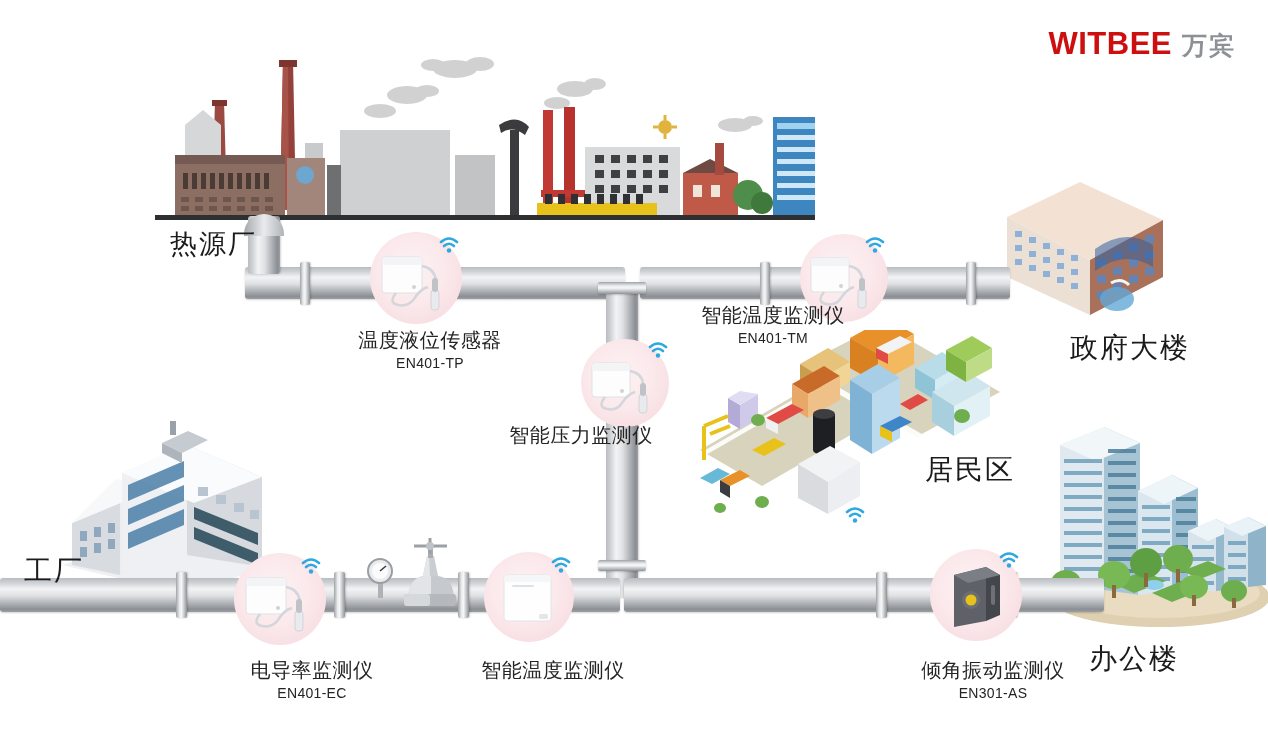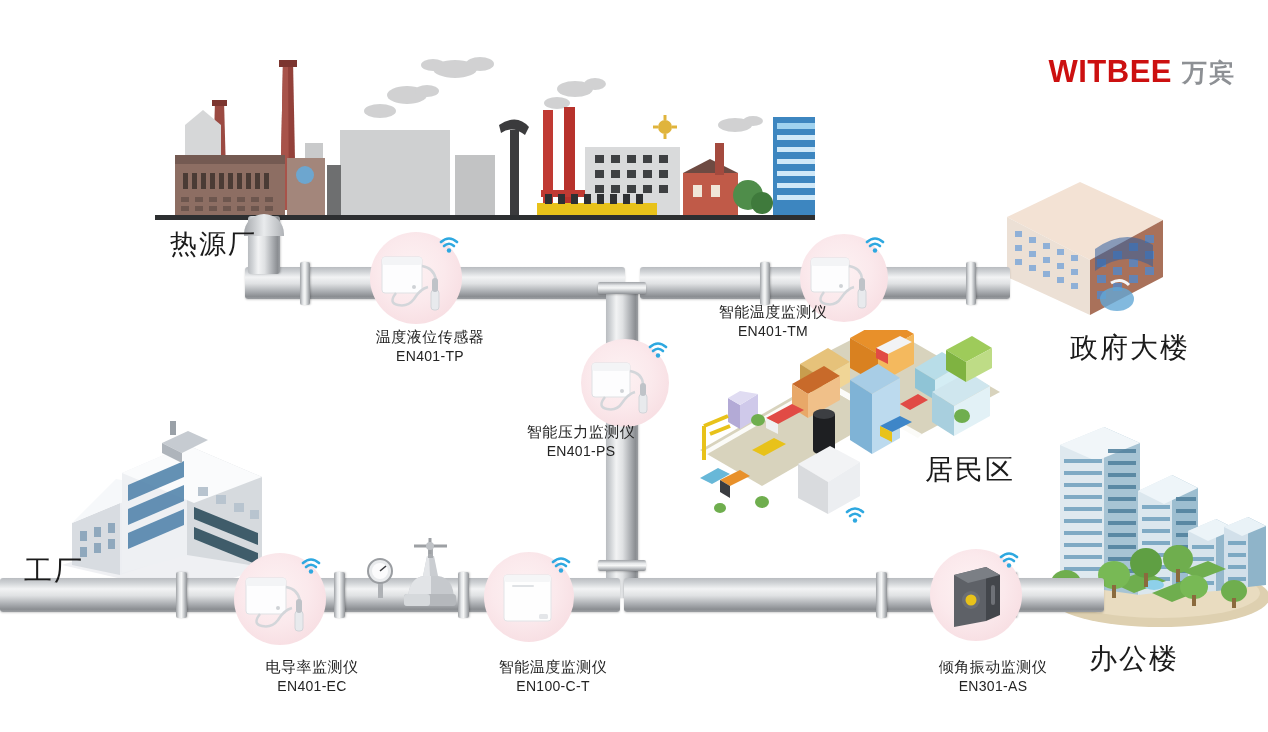--- a/index.html
+++ b/index.html
@@ -15,23 +15,22 @@
     width: 1268px;
     height: 732px;
     background: #ffffff;
     overflow: hidden;
   }
   .abs { position: absolute; }
 
   
   #brand {
     top: 26px; right: 32px;
-    display: flex; align-items: center; gap: 10px;
+    display: flex; align-items: flex-end; gap: 10px;
     font-weight: bold;
-    margin-top: 28px;
   }
   #brand .en {
     font-size: 31px;
     letter-spacing: 0.5px;
     color: #cc1010;
     font-weight: 800;
   }
   #brand .cn {
     font-size: 25px;
     color: #8d9094;
@@ -49,21 +48,21 @@
   }
   .zone-label.big { font-size: 28px; }
 
   
   .sensor-caption {
     text-align: center;
     white-space: nowrap;
     color: #242424;
     line-height: 1.42;
   }
-  .sensor-caption .cn { font-size: 15px; letter-spacing: .5px; }
+  .sensor-caption .cn { font-size: 20px; letter-spacing: .5px; }
   .sensor-caption .model { font-size: 14px; letter-spacing: .3px; }
 
   
   .pipe {
     background: linear-gradient(to bottom,
       #b9bcc0 0%, #cfd2d5 14%, #f2f3f4 32%,
       #dfe1e3 52%, #a8abaf 78%, #8b8e92 92%, #9b9ea2 100%);
     border-radius: 3px;
     box-shadow: 0 1px 2px rgba(0,0,0,.18);
   }
@@ -600,21 +599,20 @@
       <rect x="59" y="44" width="6" height="13" rx="3" fill="#bfc3c8"></rect>
     </svg>
     <svg class="wifi" style="right:0px; top:2px;" width="22" height="18" viewBox="0 0 22 18">
       <path d="M3 6 q8 -7 16 0" stroke="#2ea8e0" stroke-width="2.6" fill="none" stroke-linecap="round"></path>
       <path d="M6 10 q5 -4.5 10 0" stroke="#2ea8e0" stroke-width="2.6" fill="none" stroke-linecap="round"></path>
       <circle cx="11" cy="14.5" r="2.2" fill="#2ea8e0"></circle>
     </svg>
   </div>
   <div class="abs sensor-caption" style="left:491px; top:421px; width:180px;">
     <div class="cn">智能压力监测仪</div>
-    <div class="model">EN401-PS</div>
   </div>
 
   <div class="abs sensor-badge" style="left:234px; top:553px; width:92px; height:92px;">
     <svg width="92" height="92" viewBox="0 0 92 92">
       <rect x="12" y="25" width="40" height="36" rx="3" fill="#fdfdfe" stroke="#dfe1e4"></rect>
       <rect x="12" y="25" width="40" height="8" rx="3" fill="#f3f4f6"></rect>
       <circle cx="44" cy="55" r="2" fill="#cfd2d6"></circle>
       <path d="M26 61 q-8 10 2 12 q10 2 16 -6 q6 -10 14 -12" stroke="#d3d6da" stroke-width="2.5" fill="none"></path>
       <path d="M52 34 q12 2 14 14 l0 14" stroke="#d3d6da" stroke-width="2.5" fill="none"></path>
       <rect x="61" y="58" width="8" height="20" rx="3" fill="#e8eaed" stroke="#d2d5d9"></rect>
@@ -639,21 +637,20 @@
       <rect x="55" y="62" width="9" height="5" rx="1.5" fill="#e4e6e9"></rect>
     </svg>
     <svg class="wifi" style="right:2px; top:4px;" width="22" height="18" viewBox="0 0 22 18">
       <path d="M3 6 q8 -7 16 0" stroke="#2ea8e0" stroke-width="2.6" fill="none" stroke-linecap="round"></path>
       <path d="M6 10 q5 -4.5 10 0" stroke="#2ea8e0" stroke-width="2.6" fill="none" stroke-linecap="round"></path>
       <circle cx="11" cy="14.5" r="2.2" fill="#2ea8e0"></circle>
     </svg>
   </div>
   <div class="abs sensor-caption" style="left:463px; top:656px; width:180px;">
     <div class="cn">智能温度监测仪</div>
-    <div class="model">EN100-C-T</div>
   </div>
 
   <div class="abs sensor-badge" style="left:930px; top:549px; width:92px; height:92px;">
     <svg width="92" height="92" viewBox="0 0 92 92">
       <polygon points="24,26 56,18 56,72 24,78" fill="#5e6167"></polygon>
       <polygon points="56,18 70,26 70,66 56,72" fill="#43464b"></polygon>
       <polygon points="24,26 56,18 70,26 38,34" fill="#7b7f85"></polygon>
       <circle cx="41" cy="51" r="9" fill="#6b6e74"></circle>
       <circle cx="41" cy="51" r="5.5" fill="#e8c21a"></circle>
       <rect x="61" y="36" width="4" height="20" rx="2" fill="#6e7177"></rect>

